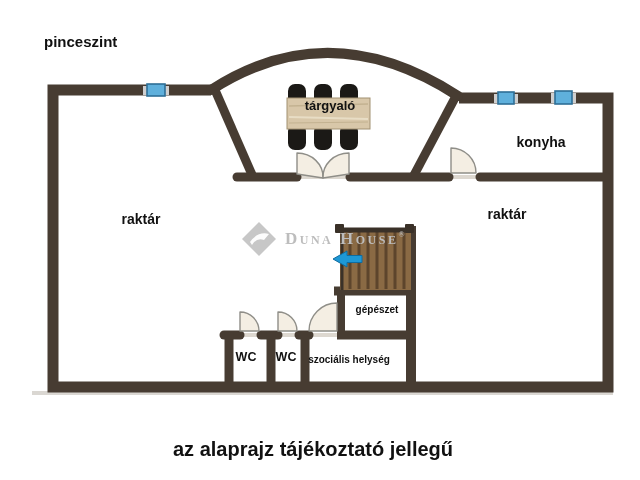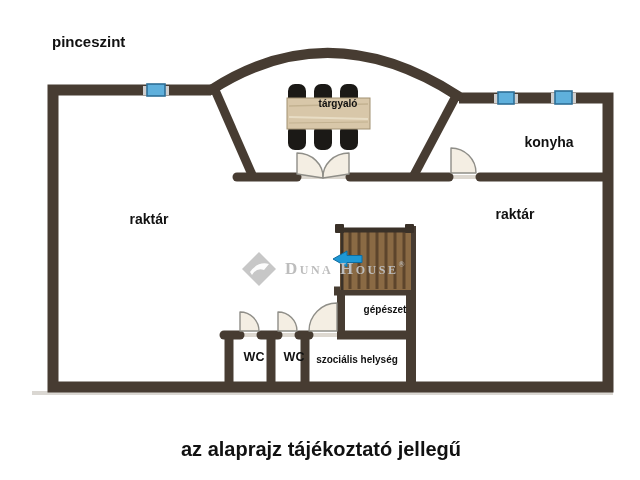--- a/index.html
+++ b/index.html
@@ -11,39 +11,39 @@
   .wall{stroke:var(--wall,#473c32);fill:none;}
   .rc{stroke-linecap:round;}
   .threshold{stroke:var(--threshold,#ddd8d0);stroke-width:4;fill:none;}
   .door{fill:var(--door-fill,#f4eee3);stroke:var(--door-border,#8f8e88);stroke-width:1.4;stroke-linejoin:round;}
   .win{fill:var(--window,#5fb0dc);stroke:var(--window-border,#2e6f96);stroke-width:1.6;}
   .wincap{fill:#cfcfcf;}
   .tread{stroke:var(--stairs-tread,#5d452c);stroke-width:3;}
   .chair{fill:var(--chair,#1b1916);}
   .lbl{
     position:absolute;z-index:3;color:var(--text,#111111);font-weight:bold;
-    white-space:nowrap;transform:translateX(-50%);margin-left:8px;
+    white-space:nowrap;transform:translateX(-50%);
   }
   .lbl.noshift{transform:none;}
   #watermark{
     position:absolute;z-index:2;left:242px;top:221px;height:36px;
-    display:flex;align-items:center;gap:9px;pointer-events:none;margin-top:30px;
+    display:flex;align-items:center;gap:9px;pointer-events:none;
   }
   #wm-text{
     font-family:"Liberation Serif", serif;font-variant:small-caps;
     font-size:17px;letter-spacing:2.5px;color:var(--watermark-gray,#bdbdbd);
     font-weight:600;white-space:nowrap;
   }
   #wm-reg{font-size:8px;vertical-align:super;letter-spacing:0;}
   .t-title{left:44px;top:33px;font-size:15px;}
   .t-caption{left:313px;top:438px;font-size:20px;}
   .t-raktarL{left:141px;top:211px;font-size:14px;}
   .t-raktarR{left:507px;top:206px;font-size:14px;}
   .t-konyha{left:541px;top:134px;font-size:14px;}
-  .t-targyalo{left:330px;top:98px;font-size:10px;}
+  .t-targyalo{left:330px;top:98px;font-size:13px;}
   .t-gepeszet{left:377px;top:304px;font-size:10px;}
   .t-wc1{left:246px;top:350px;font-size:12.5px;}
   .t-wc2{left:286px;top:350px;font-size:12.5px;}
   .t-szoc{left:349px;top:354px;font-size:10px;}
 </style>
 </head>
 <body>
 
 <div id="canvas">
 

